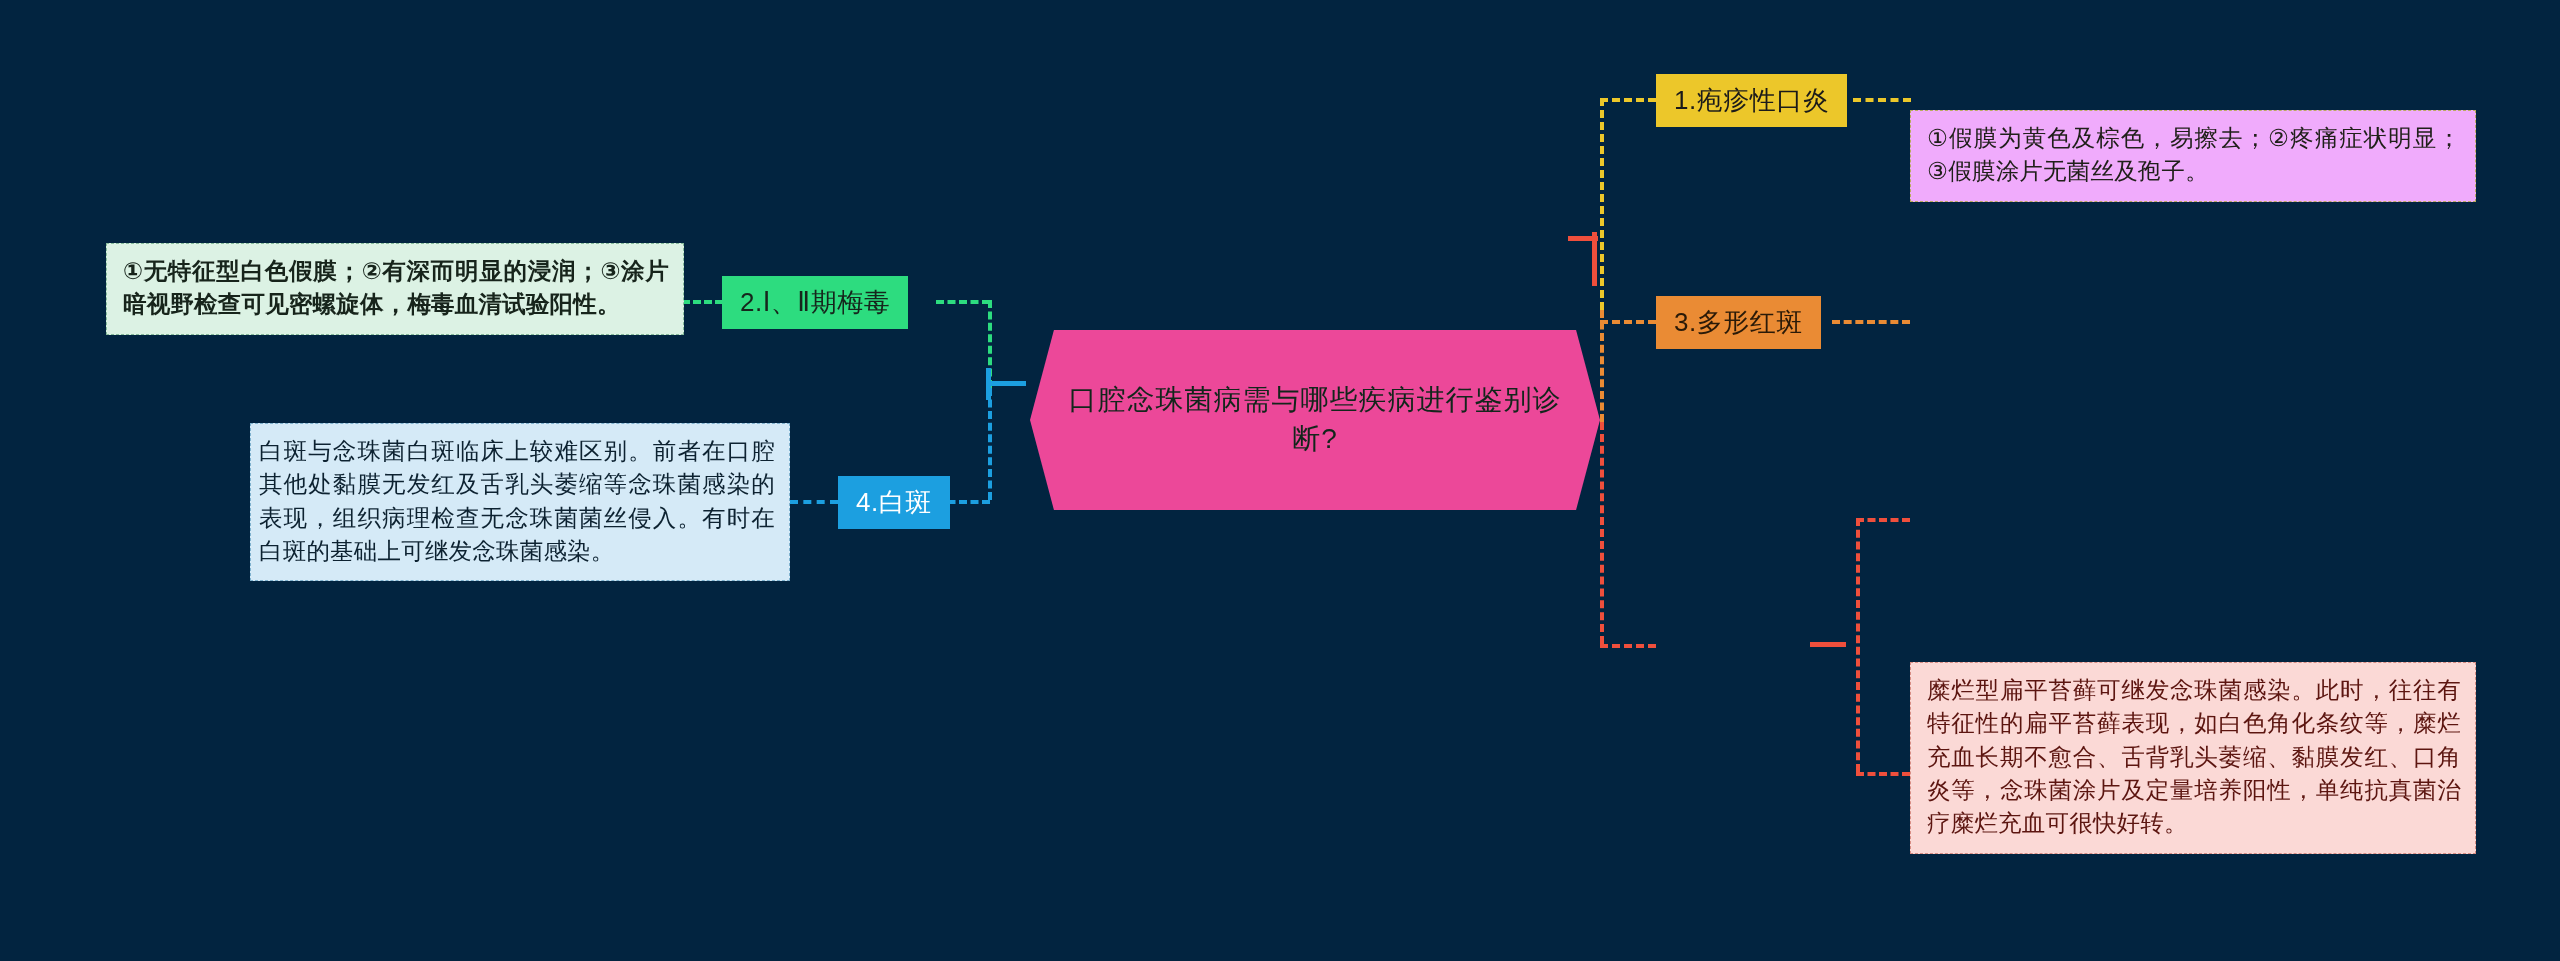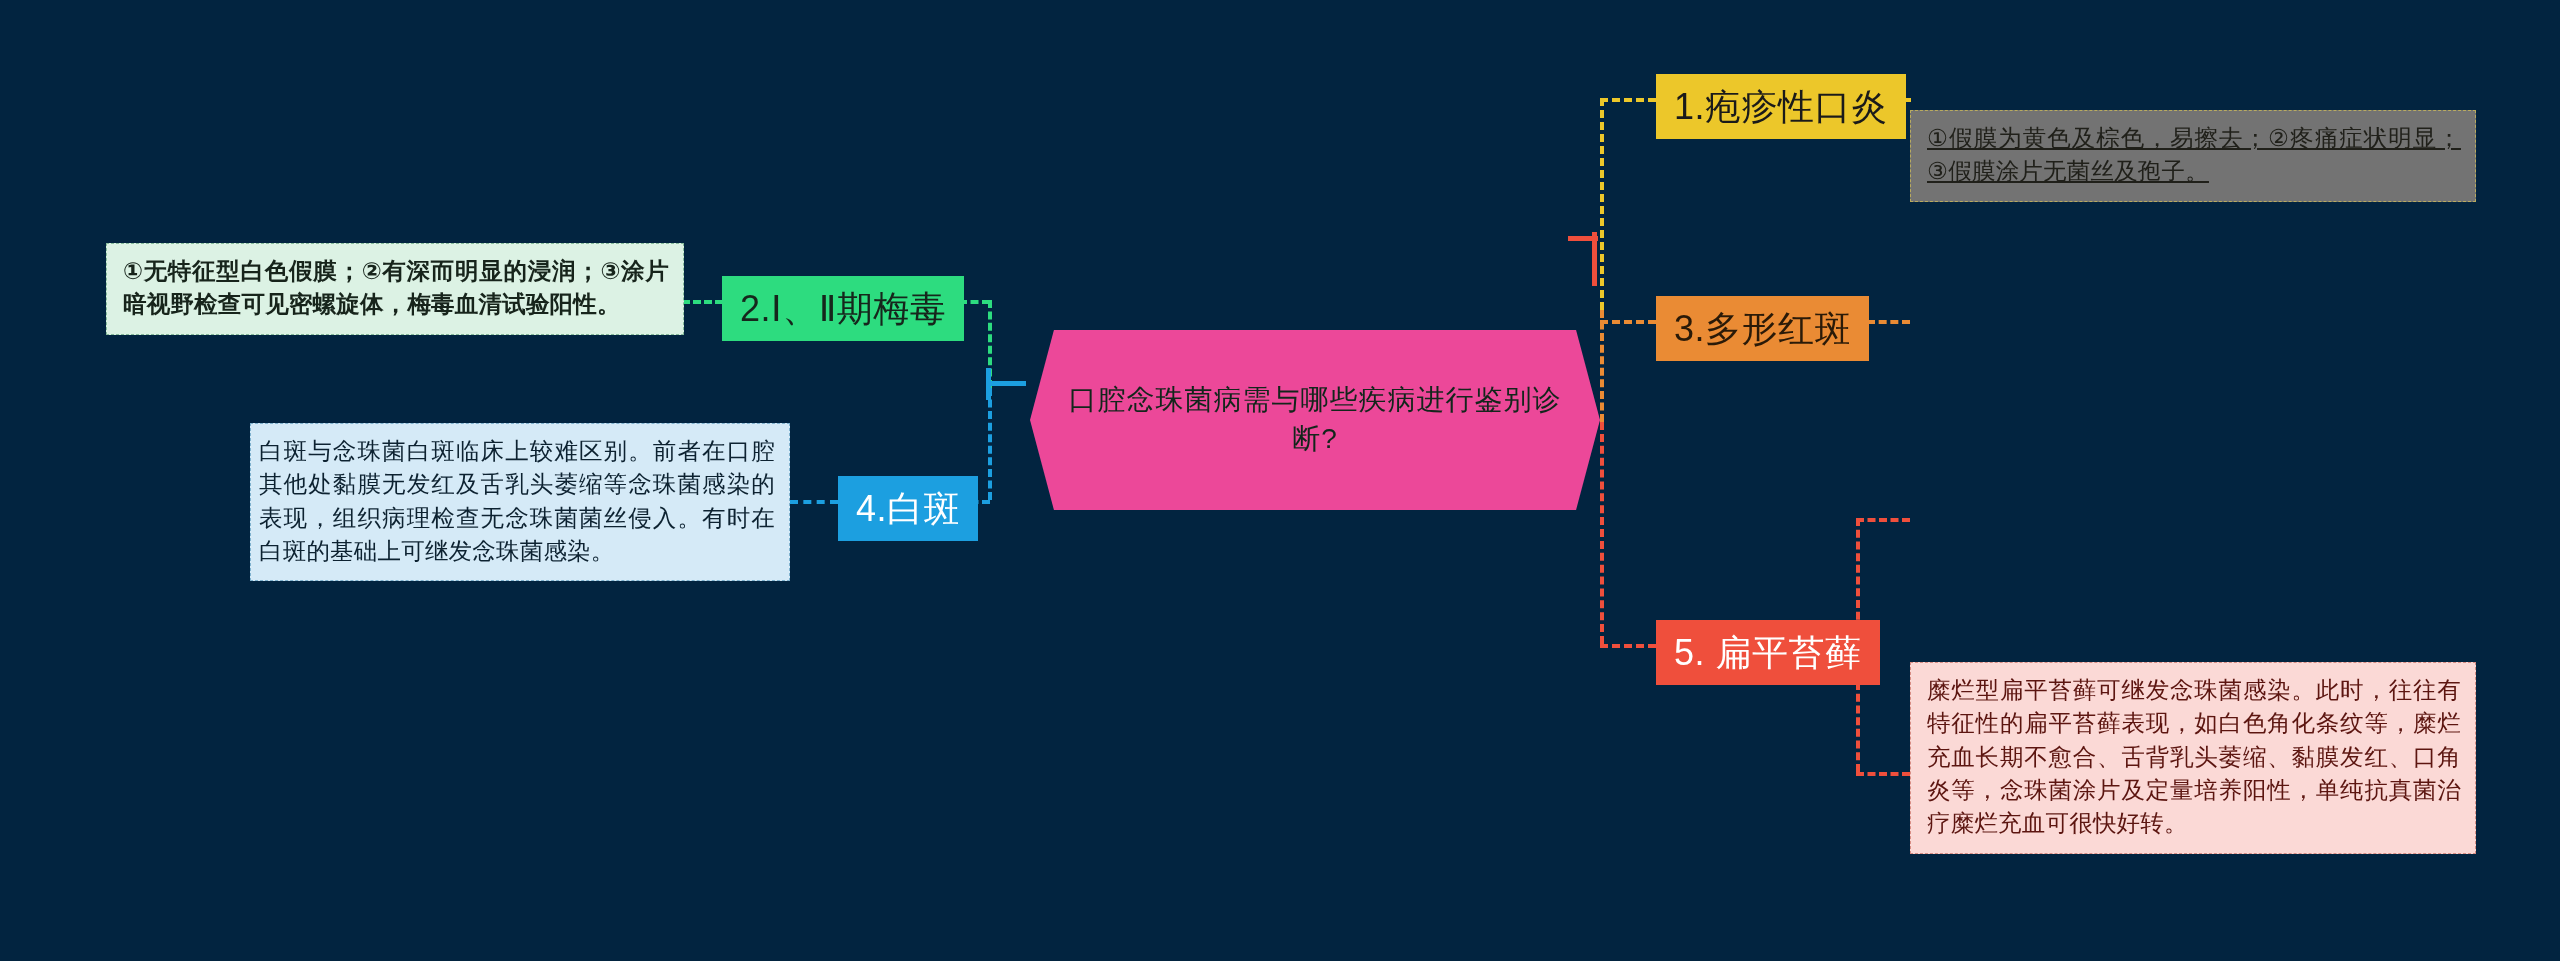--- a/index.html
+++ b/index.html
@@ -10,21 +10,21 @@
     font-family:"Liberation Sans","DejaVu Sans",sans-serif;
     overflow:hidden;
     position:relative;
   }
   #canvas{position:absolute;left:0;top:0;width:2560px;height:961px;}
   .node{position:absolute;box-sizing:border-box;display:flex;align-items:center;justify-content:center;}
 
   
   .chip{
     padding:10px 18px;
-    font-size:36px;
+    font-size:26px;
     line-height:1.25;
     white-space:nowrap;
     letter-spacing:0.5px;
     text-align:right;
   }
   .chip-herpes{background:#ecc72a;color:#1a1a1a;}
   .chip-erythema{background:#ea8b34;color:#2a1a08;}
   .chip-lichen{background:#ef4f3c;color:#ffffff;}
   .chip-syphilis{background:#2ddc7f;color:#16261c;}
   .chip-leukoplakia{background:#1c9fe0;color:#ffffff;}
@@ -32,21 +32,21 @@
   
   .note{
     position:absolute;
     box-sizing:border-box;
     padding:11px 14px 12px 16px;
     font-size:23.5px;
     line-height:1.42;
     letter-spacing:0.2px;
     text-align:justify;
   }
-  .note-herpes{background:#737373;color:#20201a;border:1px dashed #b9ab5f;text-decoration:underline;}
+  .note-herpes{background:#f0abfc;color:#20201a;border:1px dashed #b9ab5f;}
   .note-erythema{background:#fbe6d5;color:#2a1a08;border:1px dashed #d09a6c;}
   .note-lichen{background:#fbd9d6;color:#5c1510;border:1px dashed #d88d84;}
   .note-syphilis{background:#dcf2e4;color:#17241b;border:1px dashed #86bb9b;}
   .note-leukoplakia{background:#d5eaf7;color:#0d2231;border:1px dashed #7fb2cf;padding-left:8px;}
 
   
   .center-node{
     position:absolute;
     background:#ec4899;
     color:#12261b;
@@ -102,21 +102,20 @@
 
   <div class="hline" style="left:682px;top:300px;width:52px;border-top-color:#2ddc7f;"></div>
   <div class="hline" style="left:790px;top:500px;width:48px;border-top-color:#1c9fe0;"></div>
 
   <div class="center-node" style="left:1030px;top:330px;width:570px;height:180px;">口腔念珠菌病需与哪些疾病进行鉴别诊断?</div>
 
   <div class="node chip chip-herpes" style="left:1656px;top:74px;">1.疱疹性口炎</div>
 
   <div class="node chip chip-erythema" style="left:1656px;top:296px;">3.多形红斑</div>
 
-  <div class="node chip chip-lichen" style="left:1656px;top:620px;">5. 扁平苔藓</div>
 
   <div class="node chip chip-syphilis" style="left:722px;top:276px;">2.Ⅰ、Ⅱ期梅毒</div>
 
   <div class="node chip chip-leukoplakia" style="left:838px;top:476px;">4.白斑</div>
 
   <div class="note note-herpes" style="left:1910px;top:110px;width:566px;">①假膜为黄色及棕色，易擦去；②疼痛症状明显；③假膜涂片无菌丝及孢子。</div>
 
 
 
   <div class="note note-lichen" style="left:1910px;top:662px;width:566px;">糜烂型扁平苔藓可继发念珠菌感染。此时，往往有特征性的扁平苔藓表现，如白色角化条纹等，糜烂充血长期不愈合、舌背乳头萎缩、黏膜发红、口角炎等，念珠菌涂片及定量培养阳性，单纯抗真菌治疗糜烂充血可很快好转。</div>

